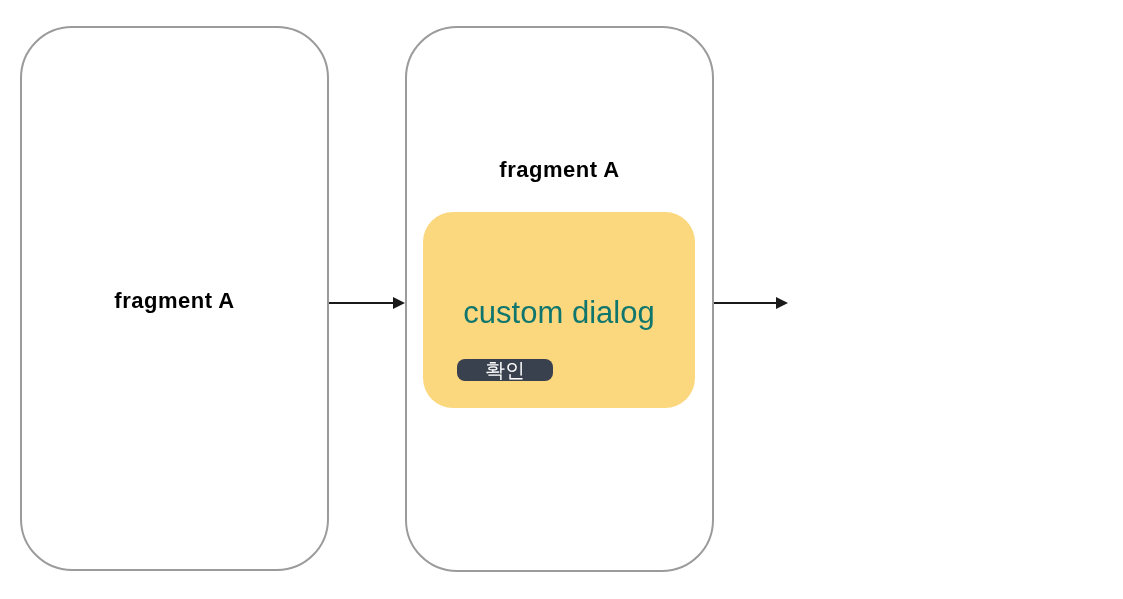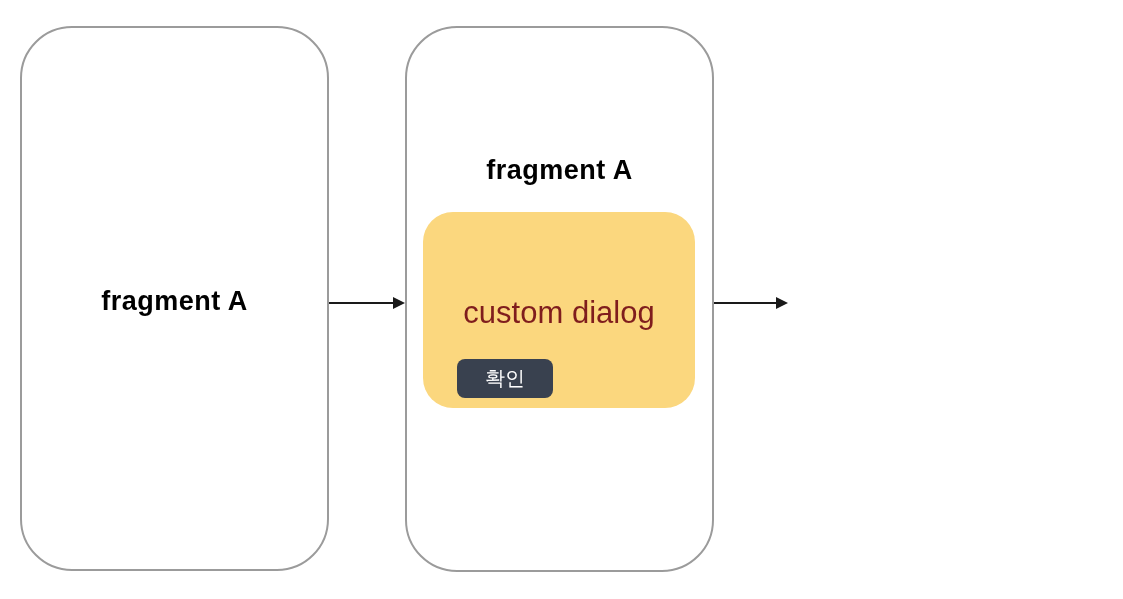--- a/index.html
+++ b/index.html
@@ -26,46 +26,46 @@
     border: 2px solid var(--frame-border);
     border-radius: 52px;
     background: #ffffff;
   }
   .frame-1 { left: 20px; }
   .frame-2 { left: 405px; height: 546px; }
   .frame-3 { left: 788px; }
   .screen-label {
     position: absolute;
     left: 50%; transform: translate(-50%, -50%);
-    font-size: 27px; font-weight: 700;
+    font-size: 22px; font-weight: 700;
     color: var(--label-color);
     white-space: nowrap;
     letter-spacing: 0.5px;
   }
   .frame-1 .screen-label { top: 273px; }
   .frame-2 .screen-label { top: 142px; }
   .frame-3 .screen-label { top: 274px; }
   .custom-dialog {
     position: absolute;
     left: 16px; top: 184px;
     width: 272px; height: 196px;
     background: var(--dialog-yellow);
     border-radius: 30px;
   }
   .dialog-text {
     position: absolute;
     left: 50%; top: 101px; transform: translate(-50%, -50%);
     font-size: 31px; font-weight: 400;
-    color: #7f1d1d;
+    color: #0f766e;
     white-space: nowrap;
   }
   .confirm-button {
     position: absolute;
     left: 34px; top: 147px;
-    width: 96px; height: 39px;
+    width: 96px; height: 22px;
     background: var(--button-navy);
     border: none; border-radius: 8px;
     color: #ffffff;
     font-size: 20px;
     font-family: "Liberation Sans", "DejaVu Sans", sans-serif;
     display: flex; align-items: center; justify-content: center;
     cursor: pointer;
   }
   .arrow { position: absolute; height: 12px; }
   .arrow-1 { left: 329px; top: 297px; width: 76px; }

